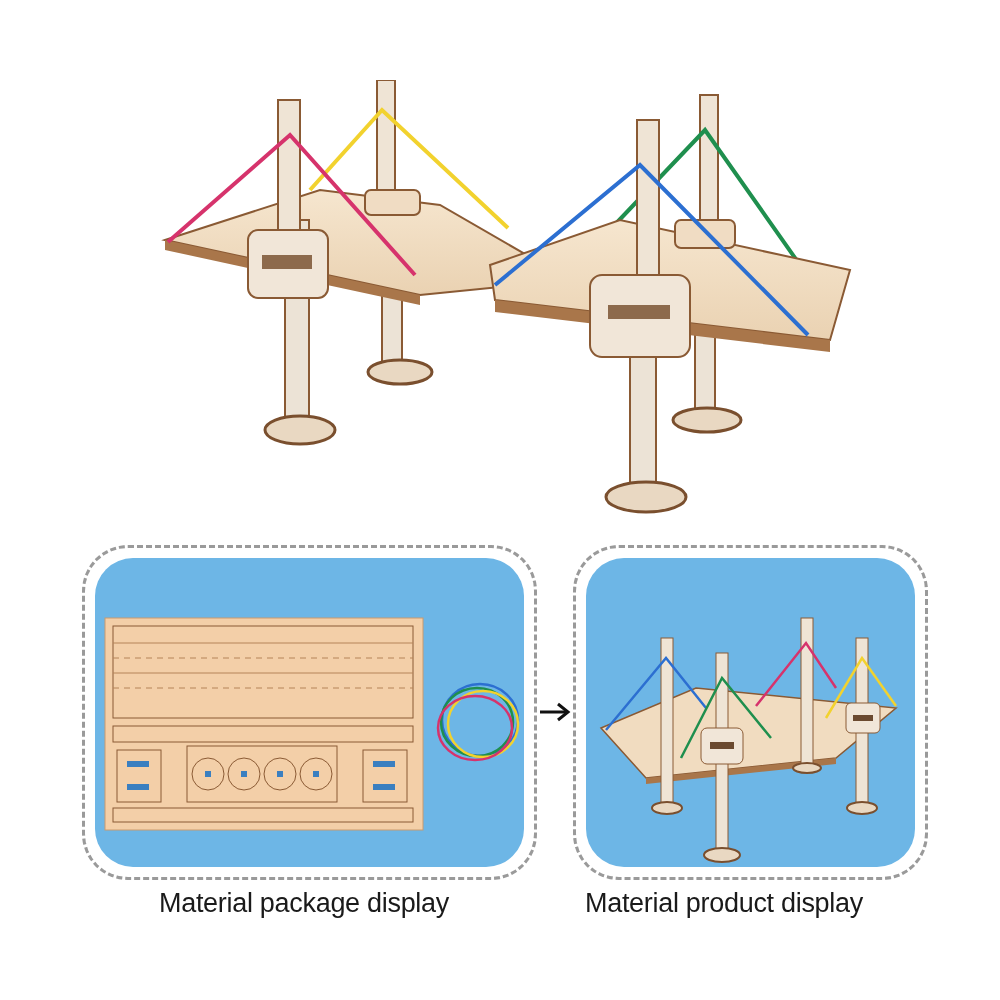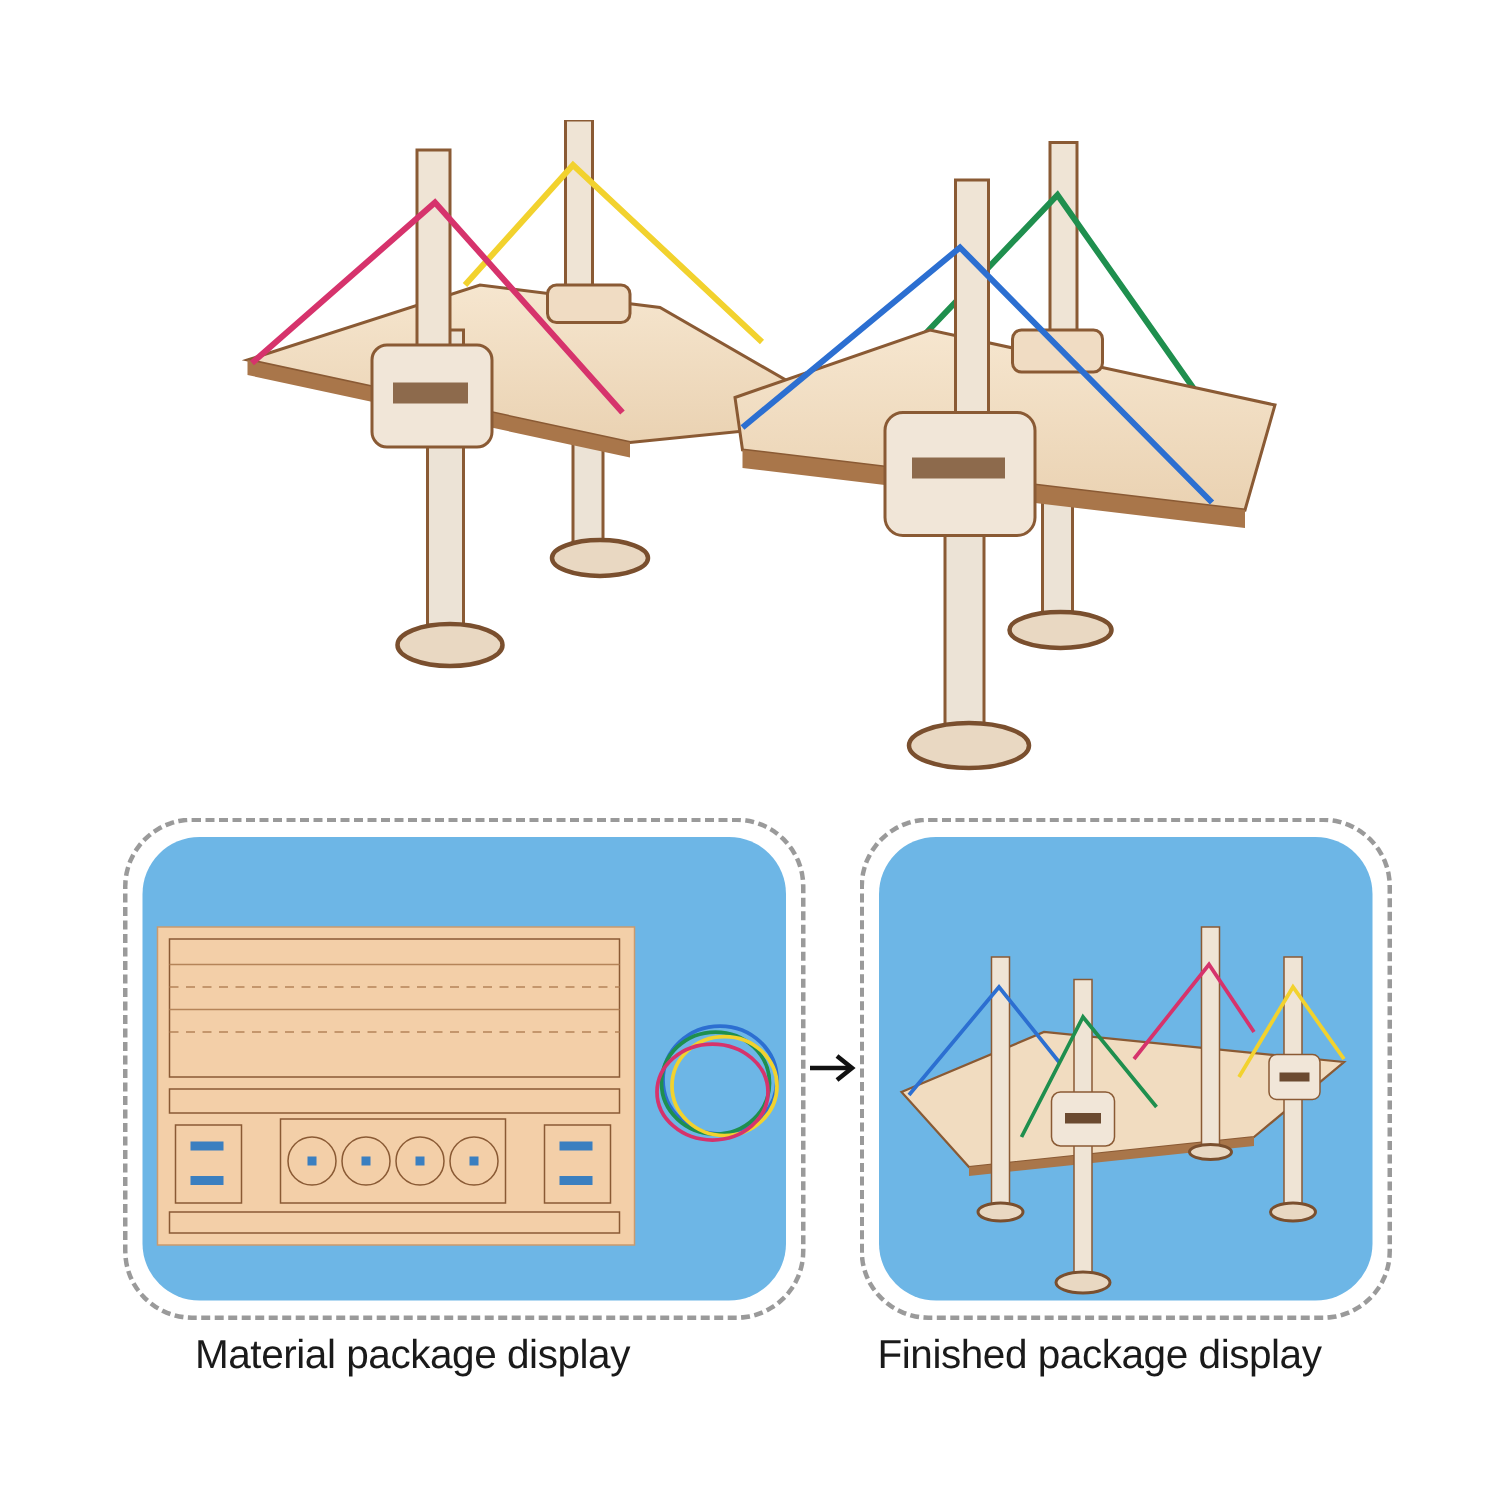--- a/index.html
+++ b/index.html
@@ -4,21 +4,21 @@
 <style>
   html, body { margin:0; padding:0; background:#ffffff; }
   body { width:1000px; height:1000px; position:relative; overflow:hidden; font-family:"Liberation Sans", sans-serif; }
   .hero { position:absolute; left:150px; top:80px; width:740px; height:440px; }
   .panel-frame { position:absolute; border:3px dashed #9a9a9a; border-radius:46px; box-sizing:border-box; }
   .panel-bg { position:absolute; left:10px; top:10px; right:10px; bottom:10px; border-radius:38px; background:#6db6e6; overflow:hidden; }
   #frame-left { left:82px; top:545px; width:455px; height:335px; }
   #frame-right { left:573px; top:545px; width:355px; height:335px; }
   .arrow { position:absolute; left:538px; top:700px; width:36px; height:24px; }
   .caption { position:absolute; top:888px; font-size:27px; color:#1a1a1a; letter-spacing:-0.3px; white-space:nowrap; }
-  #cap-left { left:130px; }
+  #cap-left { left:159px; }
   #cap-right { left:585px; }
   svg { display:block; }
 </style>
 </head>
 <body>
 
 <div class="hero">
   <svg width="740" height="440" viewBox="0 0 740 440">
     <defs>
       <linearGradient id="wood" x1="0" x2="0" y1="0" y2="1">
@@ -124,13 +124,13 @@
       <polyline points="240,160 276,100 310,148" fill="none" stroke="#f2d22e" stroke-width="2.5"></polyline>
       <rect x="115" y="170" width="42" height="36" rx="6" fill="#f1e6d8" stroke="#8a5a34"></rect>
       <rect x="124" y="184" width="24" height="7" fill="#6b4a30"></rect>
       <rect x="260" y="145" width="34" height="30" rx="5" fill="#f1e6d8" stroke="#8a5a34"></rect>
       <rect x="267" y="157" width="20" height="6" fill="#6b4a30"></rect>
     </svg>
   </div>
 </div>
 
 <div class="caption" id="cap-left">Material package display</div>
-<div class="caption" id="cap-right">Finished package display</div>
+<div class="caption" id="cap-right">Material product display</div>
 
 </body></html>

